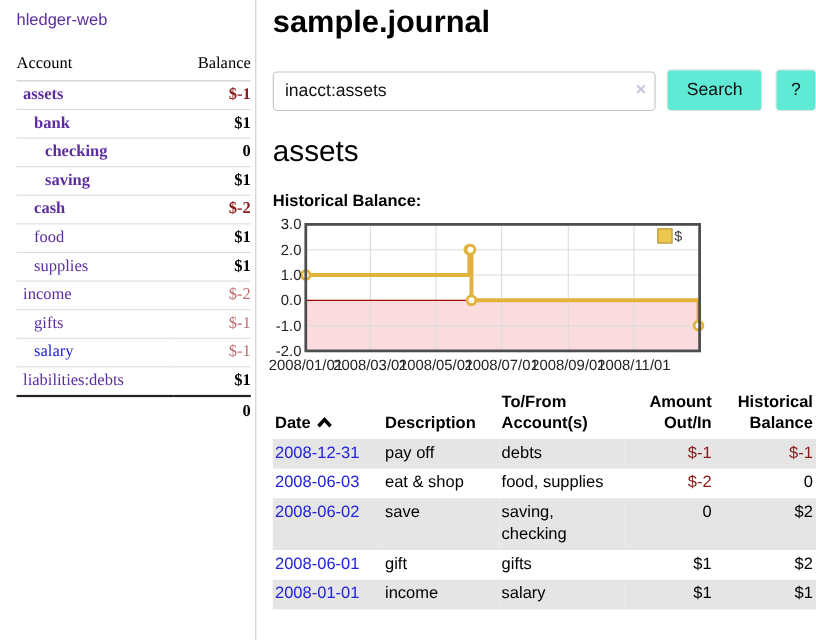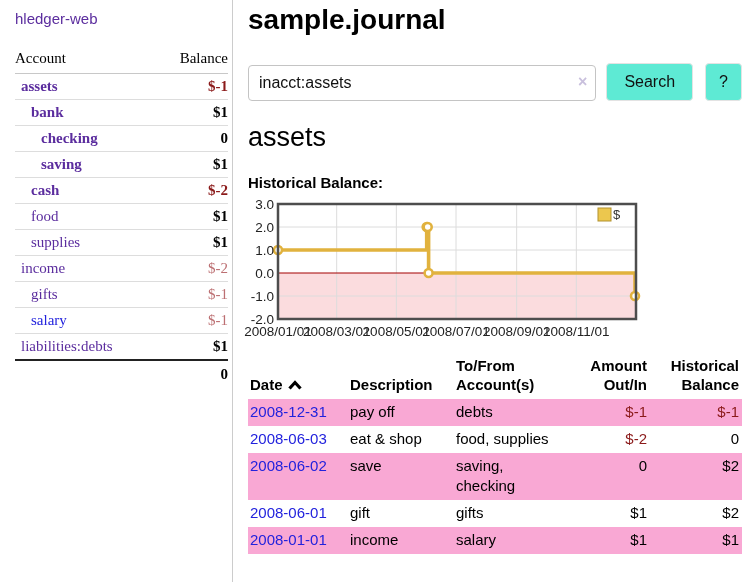--- a/index.html
+++ b/index.html
@@ -56,21 +56,21 @@
   h2.acct-heading { margin: 21px 0 0 0; font-size: 27px; font-weight: normal; }
   h3.chart-label { margin: 21px 0 0 0; font-size: 15px; font-weight: bold; }
   .chart-wrap { margin-top: 9px; }
   .chart-wrap svg { overflow: visible; display: block; }
 
   
   table.txn { border-collapse: collapse; margin-top: 6px; font-size: 15px; table-layout: fixed; width: 494px; }
   table.txn th { font-weight: bold; text-align: left; vertical-align: bottom; padding: 2px 3px 5px 2px; line-height: 19px; }
   table.txn th.r, table.txn td.r { text-align: right; }
   table.txn td { padding: 3px 3px 4px 2px; vertical-align: top; line-height: 20px; }
-  table.txn tr.green { background: #f9a8d4; }
+  table.txn tr.green { background: #e5e5e5; }
   table.txn a.date { color: #2222dd; }
   table.txn td.neg { color: #8b1a1a; }
   .sort-icon { display: inline-block; margin-left: 5px; }
 </style>
 </head>
 <body>
 
 <div class="sidebar">
   <a class="brand">hledger-web</a>
   <table class="acct-table">

